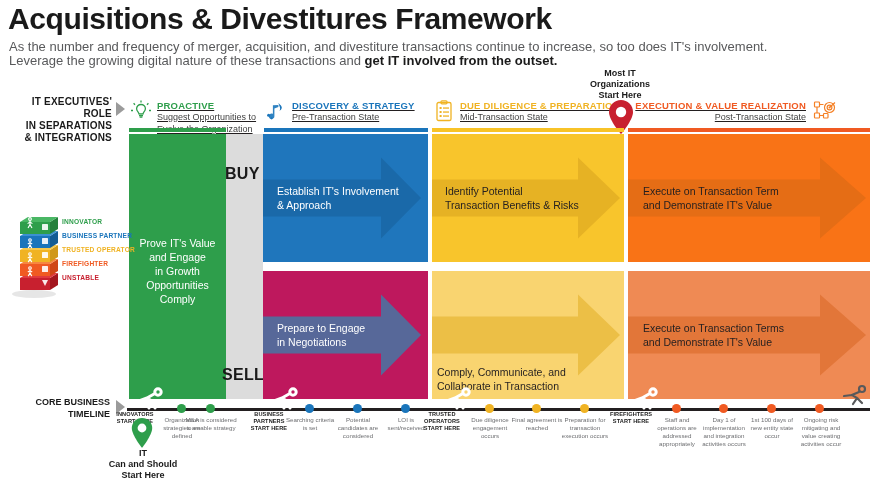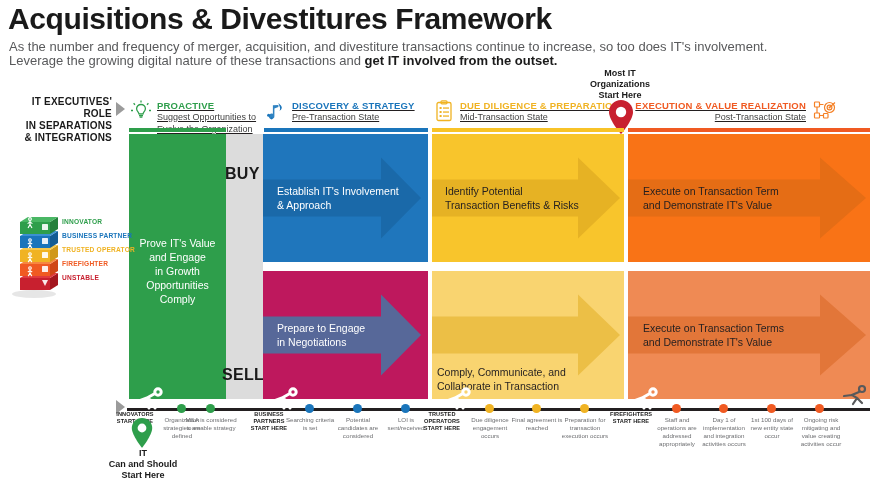--- a/index.html
+++ b/index.html
@@ -280,20 +280,24 @@
           <path d="M36 70h6l-3 6z" opacity=".9"></path>
         </g>
     </svg>
     <div class="plabel" style="top:8px;color:#2e9e4b">INNOVATOR</div>
     <div class="plabel" style="top:22px;color:#1a75bb">BUSINESS PARTNER</div>
     <div class="plabel" style="top:36px;color:#f0b323">TRUSTED OPERATOR</div>
     <div class="plabel" style="top:50px;color:#f05a22">FIREFIGHTER</div>
     <div class="plabel" style="top:64px;color:#c8202f">UNSTABLE</div>
   </div>
 
+  <div id="tl-label">
+    <span>CORE BUSINESS</span><br>
+    <span>TIMELINE</span>
+  </div>
   <div class="tri" id="tl-tri"></div>
   <div id="timeline-rule"></div>
 
   <div class="runner" style="left:131px;">
     <svg width="36" height="24" viewBox="0 0 36 24">
         <g stroke="#fff" stroke-width="3" fill="none" stroke-linecap="round">
           <circle cx="27" cy="6" r="3.2"></circle>
           <path d="M23 8l-7 4 5 3-3 7M16 12l-8 3M21 15l3 7"></path>
         </g>
       </svg>

